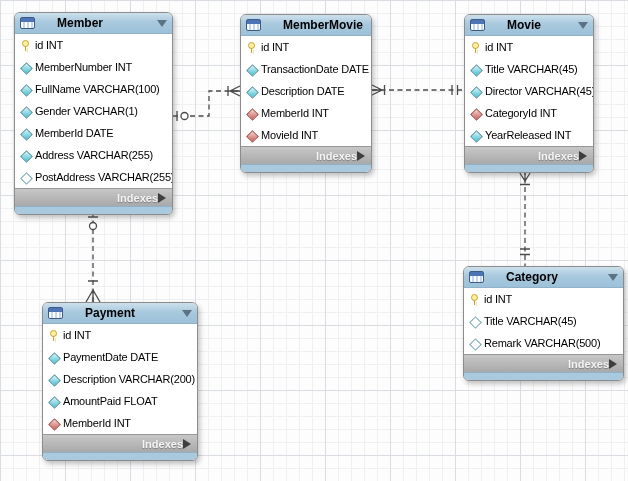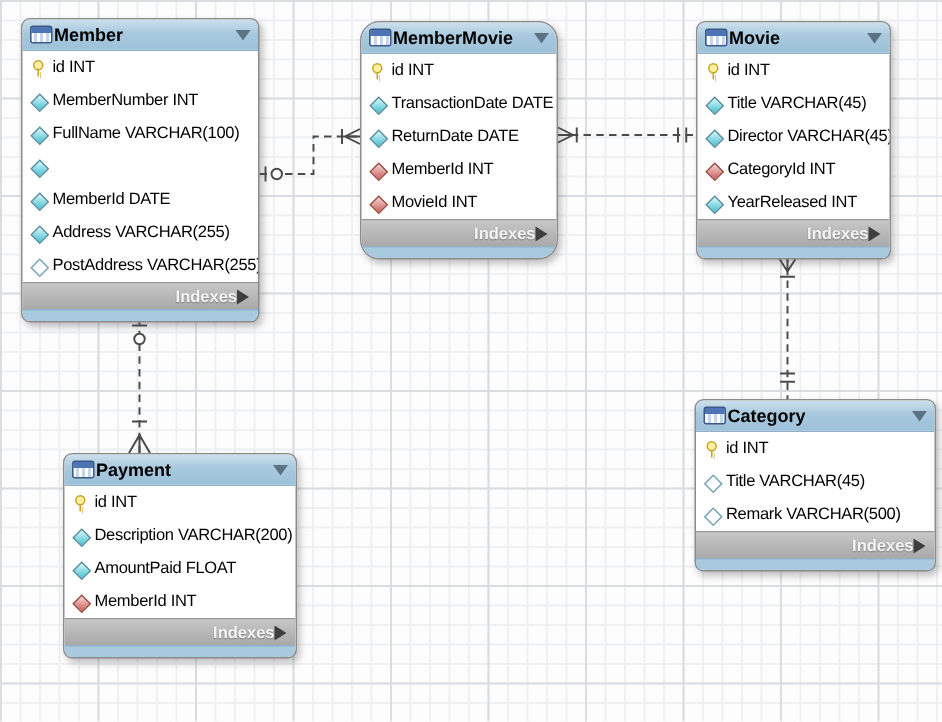--- a/index.html
+++ b/index.html
@@ -28,21 +28,21 @@
     background: #ffffff;
     border: 1px solid #8c8c8c;
     border-radius: 6px;
     box-shadow: 2px 3px 5px rgba(80,80,80,0.35);
     overflow: hidden;
     font-size: 11px;
     color: #000;
   }
   .t-header {
     height: 21px;
-    display: flex; align-items: center; gap: 1px;
+    display: flex; align-items: center; gap: 22px;
     padding: 0 5px;
     background: linear-gradient(to bottom, #cde0ec, #a8c9de 45%, #9cc1d9);
     border-bottom: 1px solid #8fb2c9;
   }
   .t-title { font-weight: bold; font-size: 12px; flex: 1 1 auto; white-space: nowrap; }
   .t-icon {
     width: 15px; height: 12px; flex: 0 0 15px;
     border: 1px solid #3d5a86; border-radius: 2px;
     background-image:
       linear-gradient(#4d74b4, #4d74b4),
@@ -156,20 +156,21 @@
       <div class="t-row">
         <span class="c-icon" data-icon="diamond-filled"></span>
         <span>MemberNumber INT</span>
       </div>
       <div class="t-row">
         <span class="c-icon" data-icon="diamond-filled"></span>
         <span>FullName VARCHAR(100)</span>
       </div>
       <div class="t-row">
         <span class="c-icon" data-icon="diamond-filled"></span>
+        <span>Gender VARCHAR(1)</span>
       </div>
       <div class="t-row">
         <span class="c-icon" data-icon="diamond-filled"></span>
         <span>MemberId DATE</span>
       </div>
       <div class="t-row">
         <span class="c-icon" data-icon="diamond-filled"></span>
         <span>Address VARCHAR(255)</span>
       </div>
       <div class="t-row">
@@ -177,38 +178,38 @@
         <span>PostAddress VARCHAR(255)</span>
       </div>
     </div>
     <div class="t-footer">
       <span class="f-label">Indexes</span>
       <span class="f-arrow"></span>
     </div>
     <div class="t-bottom"></div>
   </div>
 
-  <div class="table" style="left:240px; top:14px; width:132px;border-radius:13px;">
+  <div class="table" style="left:240px; top:14px; width:132px;">
     <div class="t-header">
       <span class="t-icon"></span>
       <span class="t-title">MemberMovie</span>
       <span class="t-collapse"></span>
     </div>
     <div class="t-body">
       <div class="t-row">
         <span class="c-icon" data-icon="key"></span>
         <span>id INT</span>
       </div>
       <div class="t-row">
         <span class="c-icon" data-icon="diamond-filled"></span>
         <span>TransactionDate DATE</span>
       </div>
       <div class="t-row">
         <span class="c-icon" data-icon="diamond-filled"></span>
-        <span>ReturnDate DATE</span>
+        <span>Description DATE</span>
       </div>
       <div class="t-row">
         <span class="c-icon" data-icon="diamond-fk"></span>
         <span>MemberId INT</span>
       </div>
       <div class="t-row">
         <span class="c-icon" data-icon="diamond-fk"></span>
         <span>MovieId INT</span>
       </div>
     </div>
@@ -287,20 +288,24 @@
       <span class="t-title">Payment</span>
       <span class="t-collapse"></span>
     </div>
     <div class="t-body">
       <div class="t-row">
         <span class="c-icon" data-icon="key"></span>
         <span>id INT</span>
       </div>
       <div class="t-row">
         <span class="c-icon" data-icon="diamond-filled"></span>
+        <span>PaymentDate DATE</span>
+      </div>
+      <div class="t-row">
+        <span class="c-icon" data-icon="diamond-filled"></span>
         <span>Description VARCHAR(200)</span>
       </div>
       <div class="t-row">
         <span class="c-icon" data-icon="diamond-filled"></span>
         <span>AmountPaid FLOAT</span>
       </div>
       <div class="t-row">
         <span class="c-icon" data-icon="diamond-fk"></span>
         <span>MemberId INT</span>
       </div>

